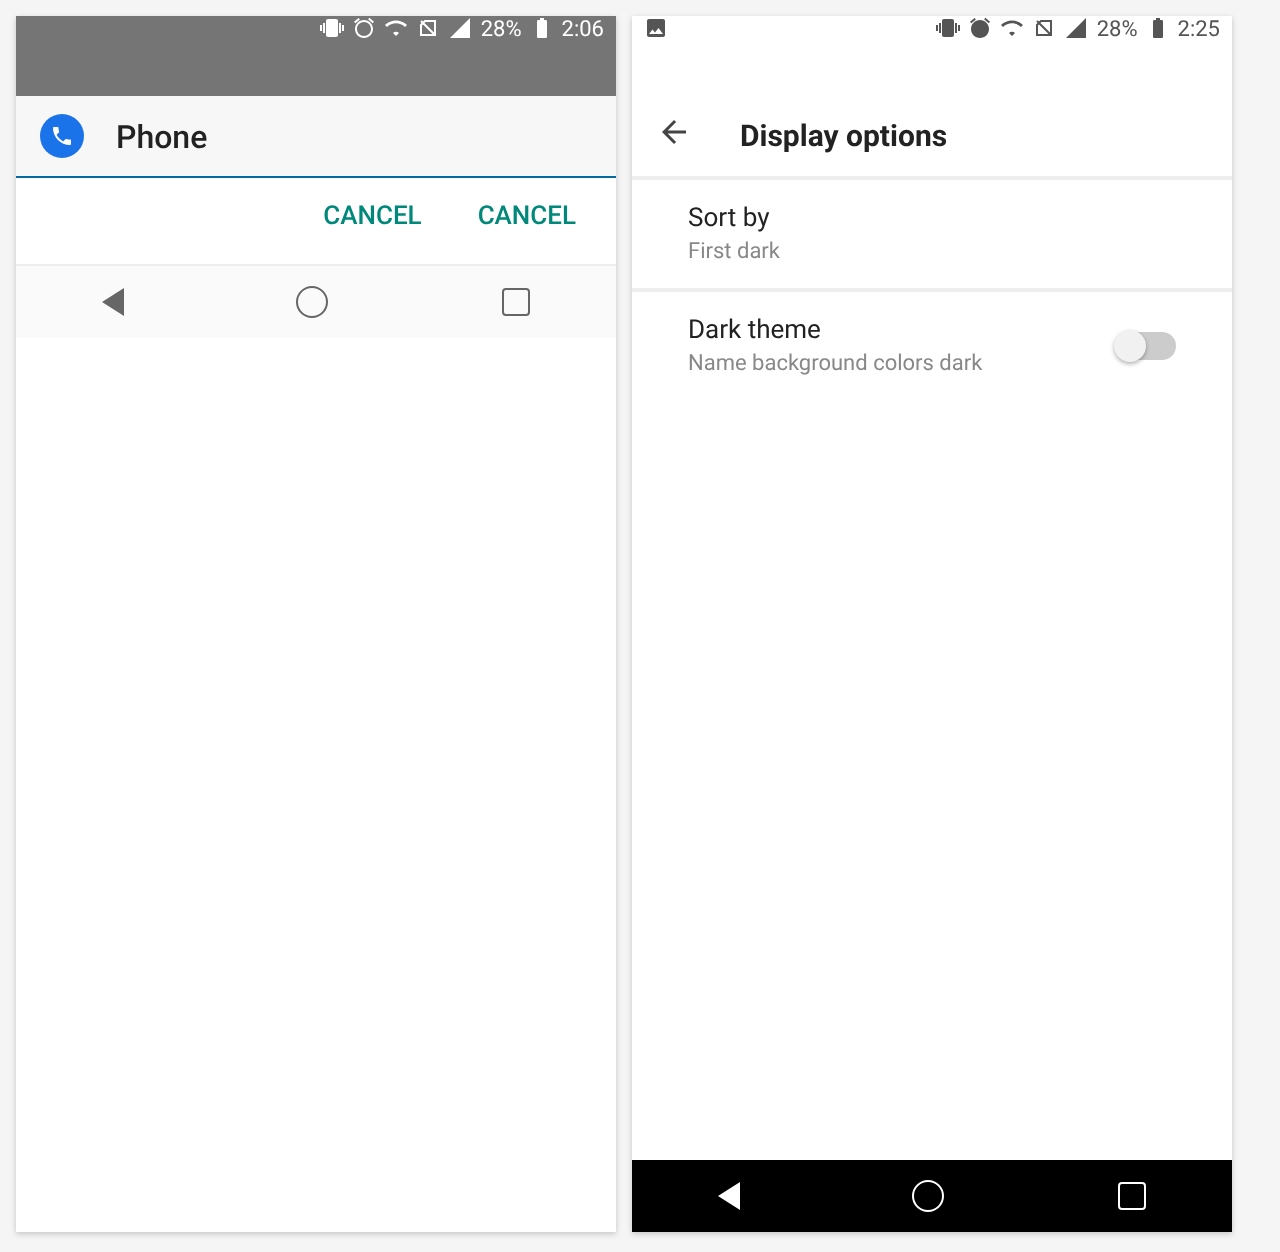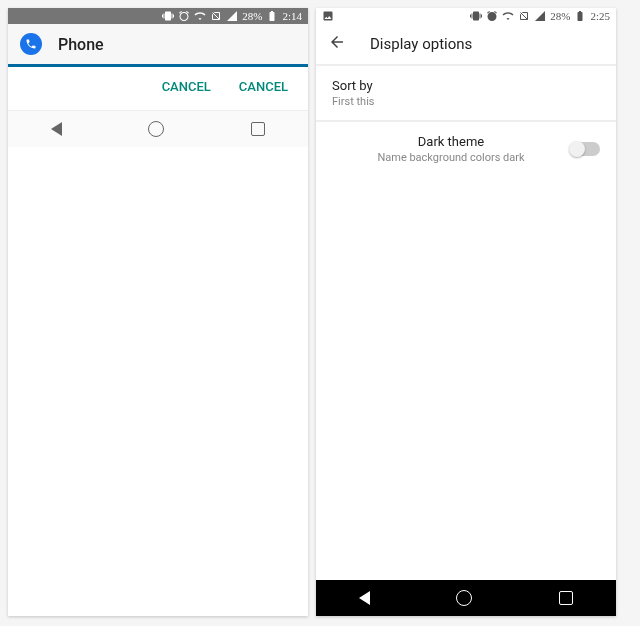--- a/index.html
+++ b/index.html
@@ -19,40 +19,38 @@
     background: #fff;
     box-shadow: 0 1px 3px rgba(0,0,0,0.2);
     display: flex;
     flex-direction: column;
     position: relative;
     overflow: hidden;
   }
 
   
   .status-bar {
-    height: 16px;
-    display: flex;
-    align-items: center;
+    height: 40px;
+    display: flex;
     justify-content: flex-end;
     padding: 0 6px;
     font-size: 11px;
     gap: 4px;
-    font-family: Liberation Serif, serif;
   }
   .status-dark { background: #757575; color: #fff; fill:#fff; }
   .status-light { background: #fff; color: #555; fill:#555; }
   .status-light .left-icon { margin-right: auto; }
   .status-bar svg { width:12px; height:12px; display:block; }
   .status-bar .txt { font-size:11px; }
 
   
   .app-bar {
     height: 40px;
     background: #f7f7f7;
-    border-bottom: 3px solid #0369a1;
+    border-bottom: 1px solid #0369a1;
     display: flex;
     align-items: center;
     padding: 0 12px;
     gap: 16px;
   }
   .app-icon {
     width: 22px;
     height: 22px;
     border-radius: 50%;
     background: #1a73e8;
@@ -85,31 +83,31 @@
   
   .app-bar2 {
     height: 40px;
     display:flex;
     align-items:center;
     padding: 0 12px;
     gap: 24px;
     border-bottom: 1px solid #eee;
   }
   .app-bar2 .back svg { width:18px; height:18px; fill:#444; }
-  .app-bar2 .title { font-size:15px; color:#222; }
+  .app-bar2 .title { font-size:15px; color:#222;font-weight:bold; }
 
   .settings-list { flex:1; }
   .setting-item {
-    padding: 12px 16px;
+    padding: 12px 28px;
     border-bottom: 0;
   }
   .divider { height:1px; background:#eee; margin:0 0; }
   .setting-title { font-size:13px; color:#222; margin-bottom:2px; }
   .setting-sub { font-size:11px; color:#888; }
-  .setting-row { display:flex; align-items:center;text-align:center; }
+  .setting-row { display:flex; align-items:center; }
   .setting-row .texts { flex:1; }
 
   .toggle {
     width: 30px; height:14px; border-radius:7px; background:#ccc;
     position:relative;
   }
   .toggle::after {
     content:""; position:absolute; width:16px; height:16px; border-radius:50%;
     background:#f1f1f1; top:-1px; left:-1px;
     box-shadow:0 1px 2px rgba(0,0,0,0.3);
@@ -161,21 +159,21 @@
         <svg viewBox="0 0 24 24">
           <path d="M2 22h20V2z"></path>
         </svg>
       </span>
     <span class="txt">28%</span>
     <span>
         <svg viewBox="0 0 24 24">
           <path d="M15.67 4H14V2h-4v2H8.33C7.6 4 7 4.6 7 5.33v15.33C7 21.4 7.6 22 8.33 22h7.33c.74 0 1.34-.6 1.34-1.33V5.33C17 4.6 16.4 4 15.67 4z"></path>
         </svg>
       </span>
-    <span class="txt">2:14</span>
+    <span class="txt">2:06</span>
   </div>
 
   <div class="app-bar">
     <span class="app-icon">
       <svg viewBox="0 0 24 24">
           <path d="M6.6 10.8c1.4 2.8 3.8 5.1 6.6 6.6l2.2-2.2c.3-.3.7-.4 1-.2 1.1.4 2.3.6 3.6.6.6 0 1 .4 1 1V20c0 .6-.4 1-1 1C10.6 21 3 13.4 3 4c0-.6.4-1 1-1h3.5c.6 0 1 .4 1 1 0 1.2.2 2.4.6 3.6.1.3 0 .7-.2 1l-2.3 2.2z"></path>
         </svg>
     </span>
     <span class="app-title">Phone</span>
   </div>
@@ -238,21 +236,21 @@
     <span class="back"><svg viewBox="0 0 24 24">
           <path d="M20 11H7.8l5.6-5.6L12 4l-8 8 8 8 1.4-1.4L7.8 13H20z"></path>
         </svg></span>
     <span class="title">Display options</span>
   </div>
 
   <div class="settings-list">
     <div class="divider"></div>
     <div class="setting-item">
       <div class="setting-title">Sort by</div>
-      <div class="setting-sub">First this</div>
+      <div class="setting-sub">First dark</div>
     </div>
     <div class="divider"></div>
     <div class="divider"></div>
     <div class="setting-item setting-row">
       <div class="texts">
         <div class="setting-title">Dark theme</div>
         <div class="setting-sub">Name background colors dark</div>
       </div>
       <div class="toggle"></div>
     </div>

